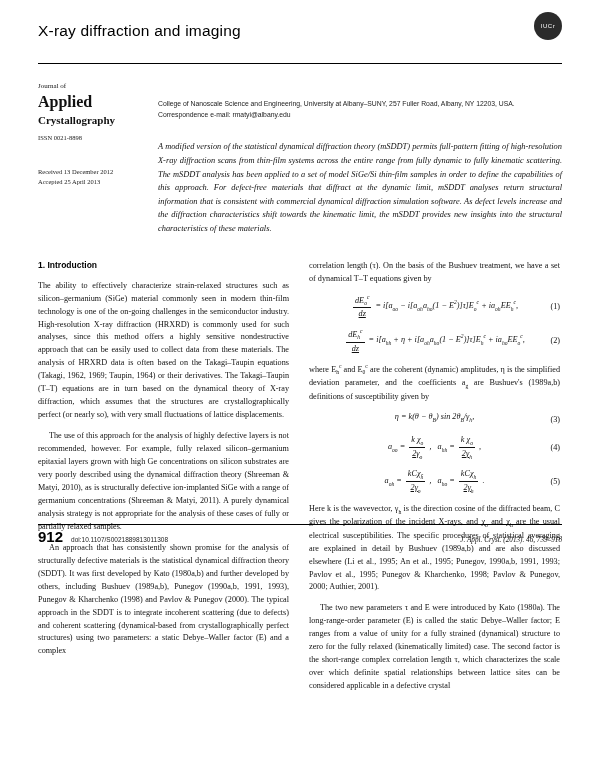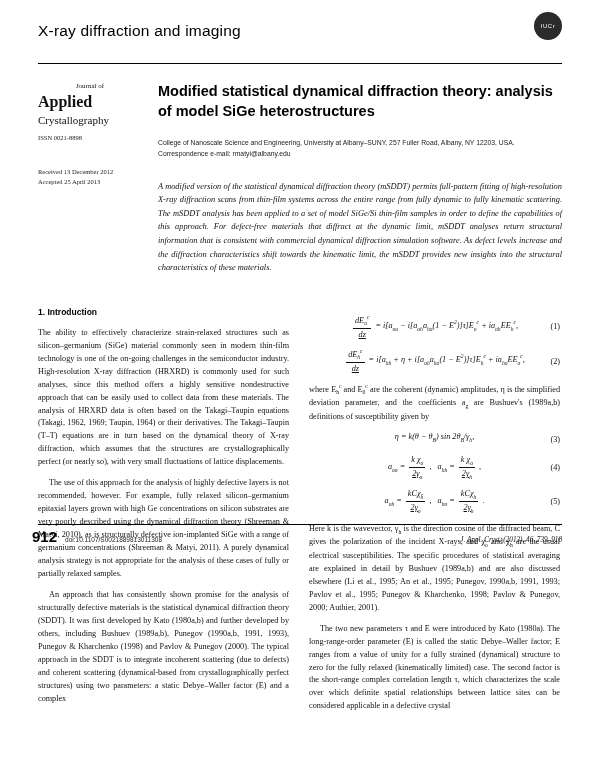--- a/index.html
+++ b/index.html
@@ -71,23 +71,23 @@
     flex: 0 0 116px;
     padding-right: 12px;
     box-sizing: border-box;
   }
   .masthead .jtitle {
     font-family: "Liberation Serif", serif;
     font-size: 8px;
     line-height: 1.35;
     color: #111;
   }
-  .masthead .jtitle .l1 { font-size: 7px; text-align: center; }
+  .masthead .jtitle .l1 { font-size: 7px; }
   .masthead .jtitle .l2 { font-size: 16px; font-weight: bold; }
-  .masthead .jtitle .l3 { font-size: 11px; font-weight: normal; }
+  .masthead .jtitle .l3 { font-size: 11px; font-weight: bold; }
   .masthead .issn {
     margin-top: 6px;
     font-size: 6.5px;
     color: #222;
   }
   .masthead .dates {
     margin-top: 26px;
     font-size: 6.5px;
     line-height: 1.6;
     color: #222;
@@ -125,21 +125,21 @@
     font-size: 8.4px;
     line-height: 1.62;
     text-align: justify;
     color: #111;
     font-style: italic;
   }
 
   
   .columns {
     display: flex;
-    margin-top: 32px;
+    margin-top: 24px;
     gap: 20px;
   }
   .col {
     width: 251px;
     flex: 0 0 251px;
   }
   .col h3 {
     font-family: "Liberation Sans", sans-serif;
     font-size: 8.5px;
     font-weight: bold;
@@ -193,21 +193,21 @@
     padding: 1px 2px 0 2px;
     line-height: 1.15;
     text-decoration: underline;
   }
   sub { font-size: 0.68em; }
   sup { font-size: 0.68em; }
 
   
   .footer {
     position: absolute;
-    left: 32px;
+    left: 38px;
     right: 38px;
     bottom: 20px;
     display: flex;
     align-items: baseline;
     justify-content: space-between;
   }
   .footer .pageno {
     font-family: "Liberation Sans", sans-serif;
     font-size: 15px;
     font-weight: bold;
@@ -257,36 +257,36 @@
         <div class="l3">Crystallography</div>
       </div>
       <div class="issn">ISSN 0021-8898</div>
       <div class="dates">
         <div>Received 13 December 2012</div>
         <div>Accepted 25 April 2013</div>
       </div>
     </div>
 
     <div class="title-block">
-      <h2>Modified statistical dynamical diffraction theory: analysis of model SiGe heterostructures</h2>
       <div class="affiliation">College of Nanoscale Science and Engineering, University at Albany–SUNY, 257 Fuller Road, Albany, NY 12203, USA. Correspondence e-mail: rmatyi@albany.edu</div>
       <div class="abstract">A modified version of the statistical dynamical diffraction theory (mSDDT) permits full-pattern fitting of high-resolution X-ray diffraction scans from thin-film systems across the entire range from fully dynamic to fully kinematic scattering. The mSDDT analysis has been applied to a set of model SiGe/Si thin-film samples in order to define the capabilities of this approach. For defect-free materials that diffract at the dynamic limit, mSDDT analyses return structural information that is consistent with commercial dynamical diffraction simulation software. As defect levels increase and the diffraction characteristics shift towards the kinematic limit, the mSDDT provides new insights into the structural characteristics of these materials.</div>
     </div>
   </div>
 
   <div class="columns">
 
     <div class="col">
       <h3>1. Introduction</h3>
       <p>The ability to effectively characterize strain-relaxed structures such as silicon–germanium (SiGe) material commonly seen in modern thin-film technology is one of the on-going challenges in the semiconductor industry. High-resolution X-ray diffraction (HRXRD) is commonly used for such analyses, since this method offers a highly sensitive nondestructive approach that can be easily used to collect data from these materials. The analysis of HRXRD data is often based on the Takagi–Taupin equations (Takagi, 1962, 1969; Taupin, 1964) or their derivatives. The Takagi–Taupin (T–T) equations are in turn based on the dynamical theory of X-ray diffraction, which assumes that the structures are crystallographically perfect (or nearly so), with very small fluctuations of lattice displacements.</p>
       <p class="indent">The use of this approach for the analysis of highly defective layers is not recommended, however. For example, fully relaxed silicon–germanium epitaxial layers grown with high Ge concentrations on silicon substrates are very poorly described using the dynamical diffraction theory (Shreeman &amp; Matyi, 2010), as is structurally defective ion-implanted SiGe with a range of germanium concentrations (Shreeman &amp; Matyi, 2011). A purely dynamical analysis strategy is not appropriate for the analysis of these cases of fully or partially relaxed samples.</p>
       <p class="indent">An approach that has consistently shown promise for the analysis of structurally defective materials is the statistical dynamical diffraction theory (SDDT). It was first developed by Kato (1980a,b) and further developed by others, including Bushuev (1989a,b), Punegov (1990a,b, 1991, 1993), Punegov &amp; Kharchenko (1998) and Pavlov &amp; Punegov (2000). The typical approach in the SDDT is to integrate incoherent scattering (due to defects) and coherent scattering (dynamical-based from crystallographically perfect structures) using two parameters: a static Debye–Waller factor (E) and a complex</p>
     </div>
 
     <div class="col">
+      <p>correlation length (τ). On the basis of the Bushuev treatment, we have a set of dynamical T–T equations given by</p>
 
       <div class="eq">
         <span class="body">
           <span class="frac">
             <span class="n">dE<sub>o</sub><sup>c</sup></span>
             <span class="d">dz</span>
           </span>
           <span>= i[a<sub>oo</sub> − i[a<sub>oh</sub>a<sub>ho</sub>(1 − E<sup>2</sup>)]τ]E<sub>o</sub><sup>c</sup> + ia<sub>oh</sub>EE<sub>h</sub><sup>c</sup>,</span>
         </span>
         <span class="num">(1)</span>

